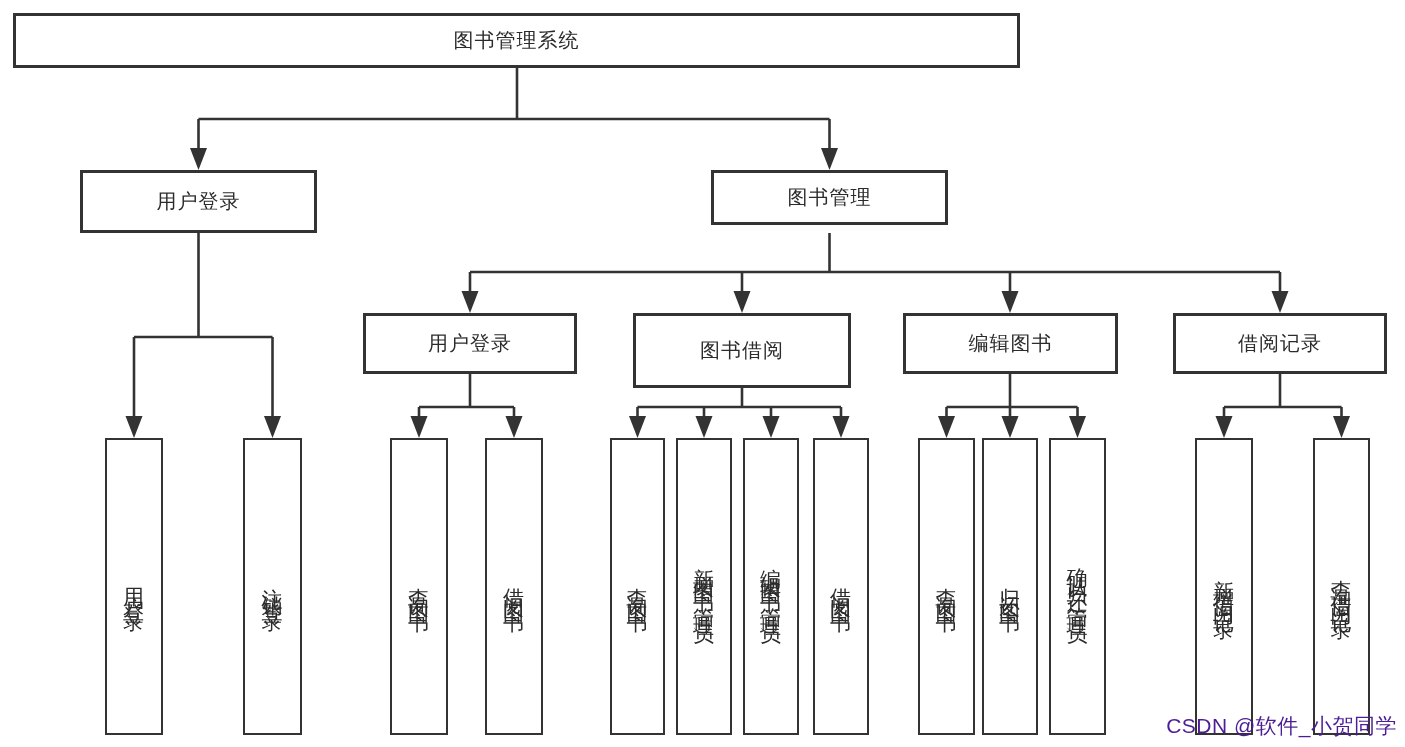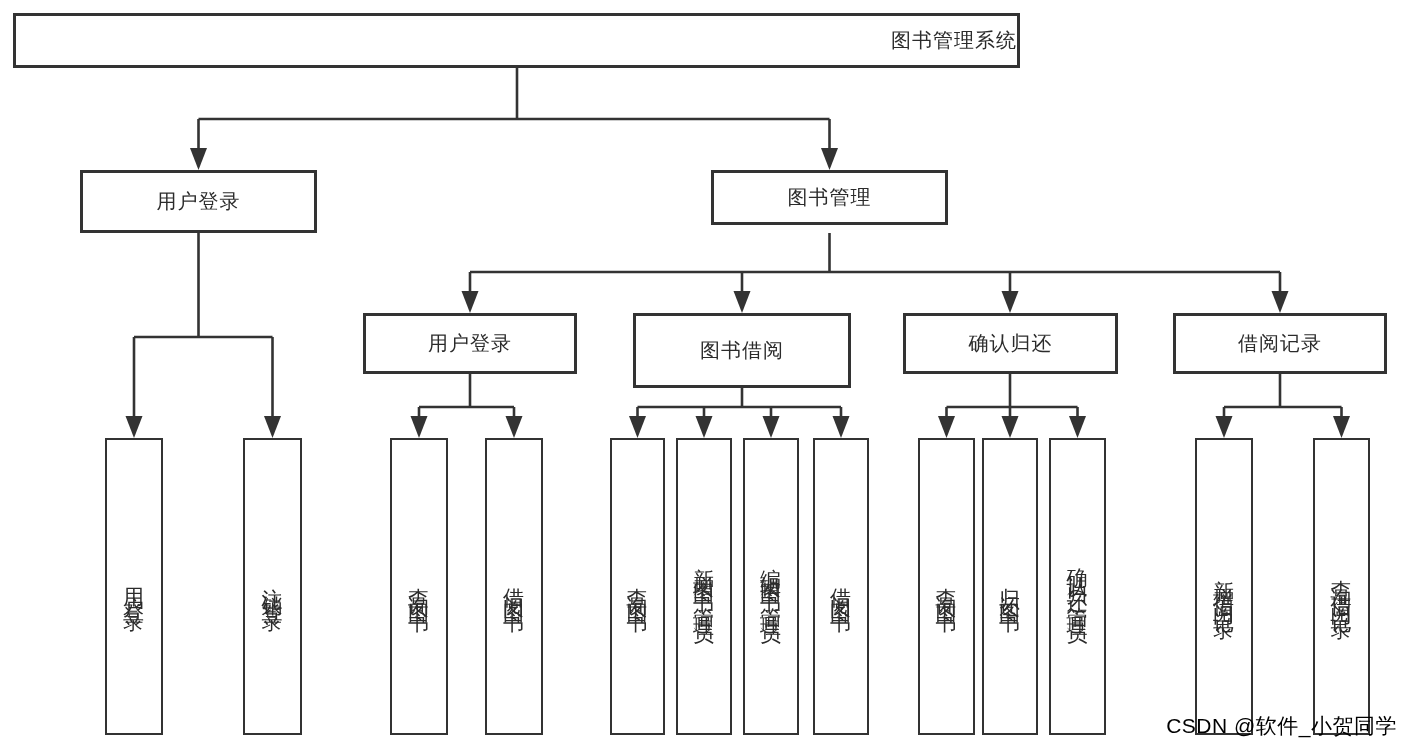--- a/index.html
+++ b/index.html
@@ -43,26 +43,26 @@
     font-size: 21px;
     letter-spacing: 8px;
     line-height: 1;
     white-space: nowrap;
   }
   .watermark {
     position: absolute;
     right: 8px;
     bottom: 7px;
     font-size: 21px;
-    color: #000000;
+    color: #4c1d95;
     letter-spacing: 0.5px;
     white-space: nowrap;
   }
   
-  #n-root { left: 13px;  top: 13px;  width: 1007px; height: 55px; justify-content: flex-end; }
+  #n-root { left: 13px;  top: 13px;  width: 1007px; height: 55px; }
   #n-l2a  { left: 80px;  top: 170px; width: 237px;  height: 63px; }
   #n-l2b  { left: 711px; top: 170px; width: 237px;  height: 55px; }
   #n-l3a  { left: 363px; top: 313px; width: 214px;  height: 61px; }
   #n-l3b  { left: 633px; top: 313px; width: 218px;  height: 75px; }
   #n-l3c  { left: 903px; top: 313px; width: 215px;  height: 61px; }
   #n-l3d  { left: 1173px;top: 313px; width: 214px;  height: 61px; }
   #lf0  { left: 105px;  width: 58px; }
   #lf1  { left: 243px;  width: 59px; }
   #lf2  { left: 390px;  width: 58px; }
   #lf3  { left: 485px;  width: 58px; }
@@ -161,21 +161,21 @@
     <span class="hlabel">图书管理</span>
   </div>
 
   <div class="box" id="n-l3a">
     <span class="hlabel">用户登录</span>
   </div>
   <div class="box" id="n-l3b">
     <span class="hlabel">图书借阅</span>
   </div>
   <div class="box" id="n-l3c">
-    <span class="hlabel">确认归还</span>
+    <span class="hlabel">编辑图书</span>
   </div>
   <div class="box" id="n-l3d">
     <span class="hlabel">借阅记录</span>
   </div>
 
   <div class="box leaf" id="lf0">
     <span class="vlabel">用户登录</span>
   </div>
   <div class="box leaf" id="lf1">
     <span class="vlabel">注销登录</span>

